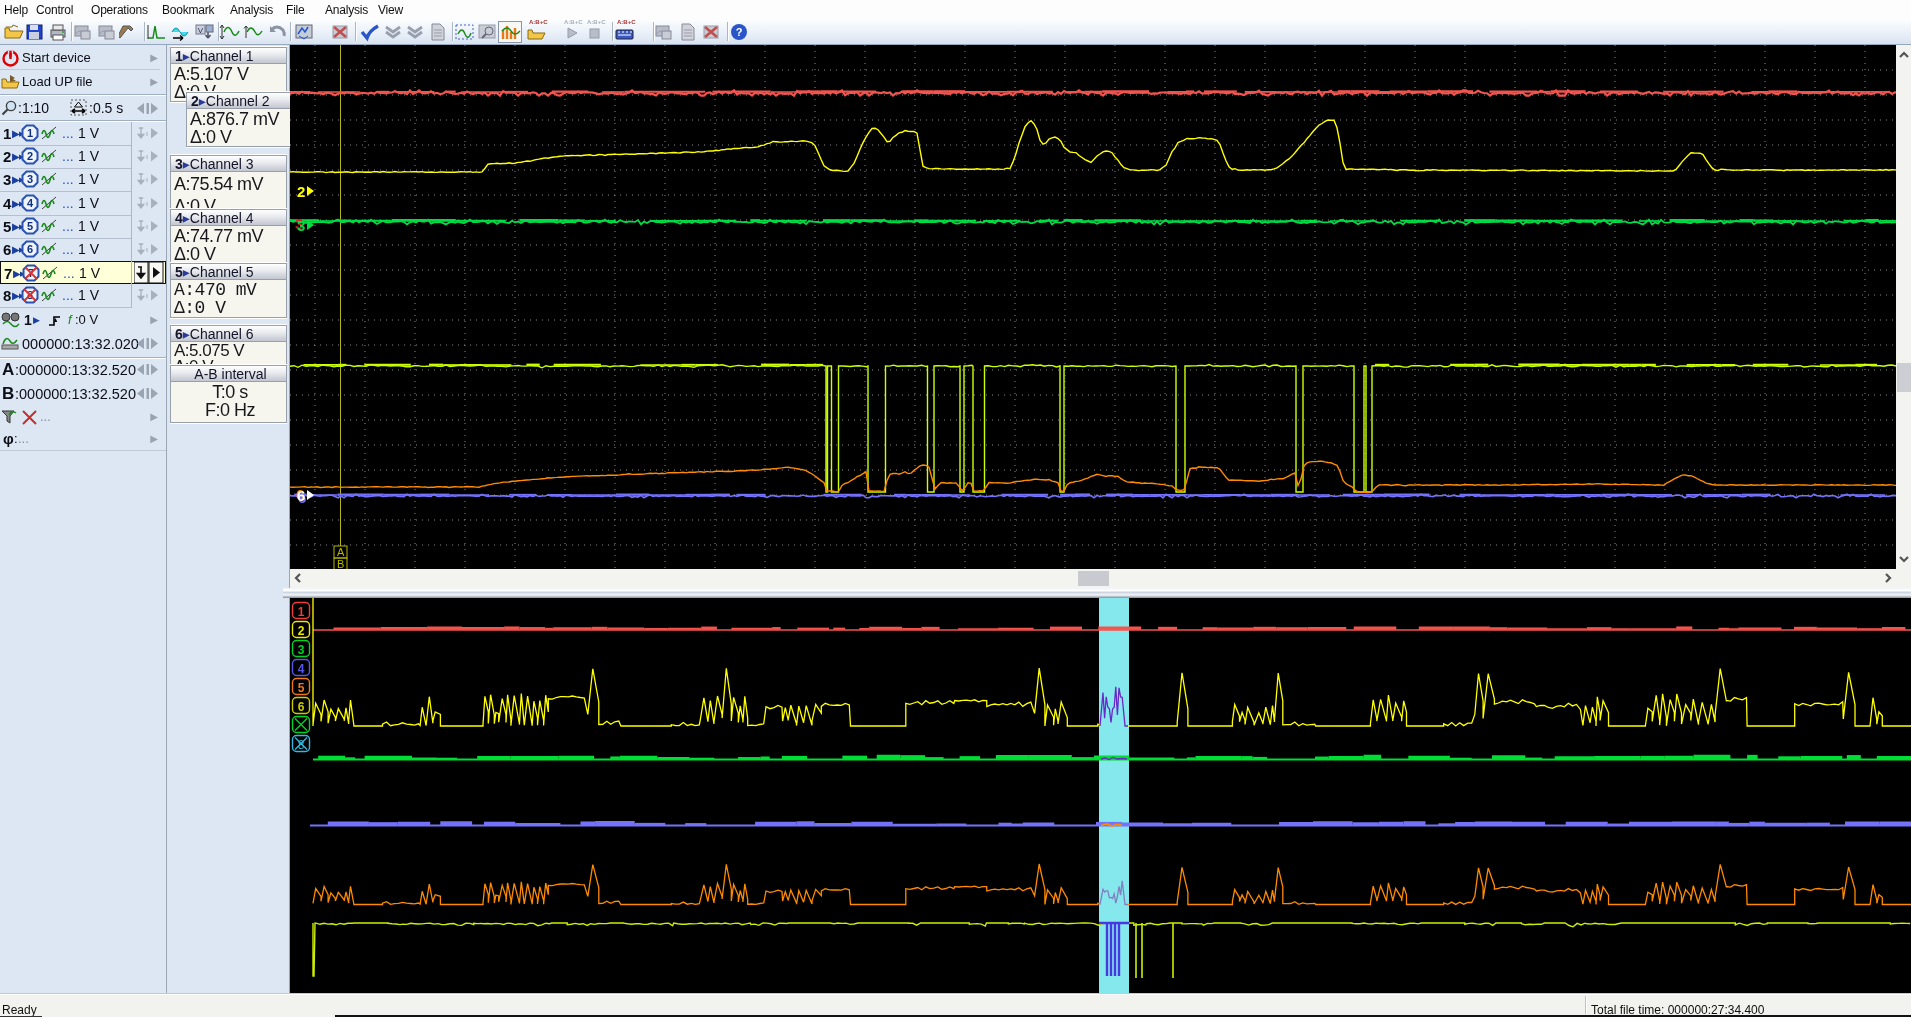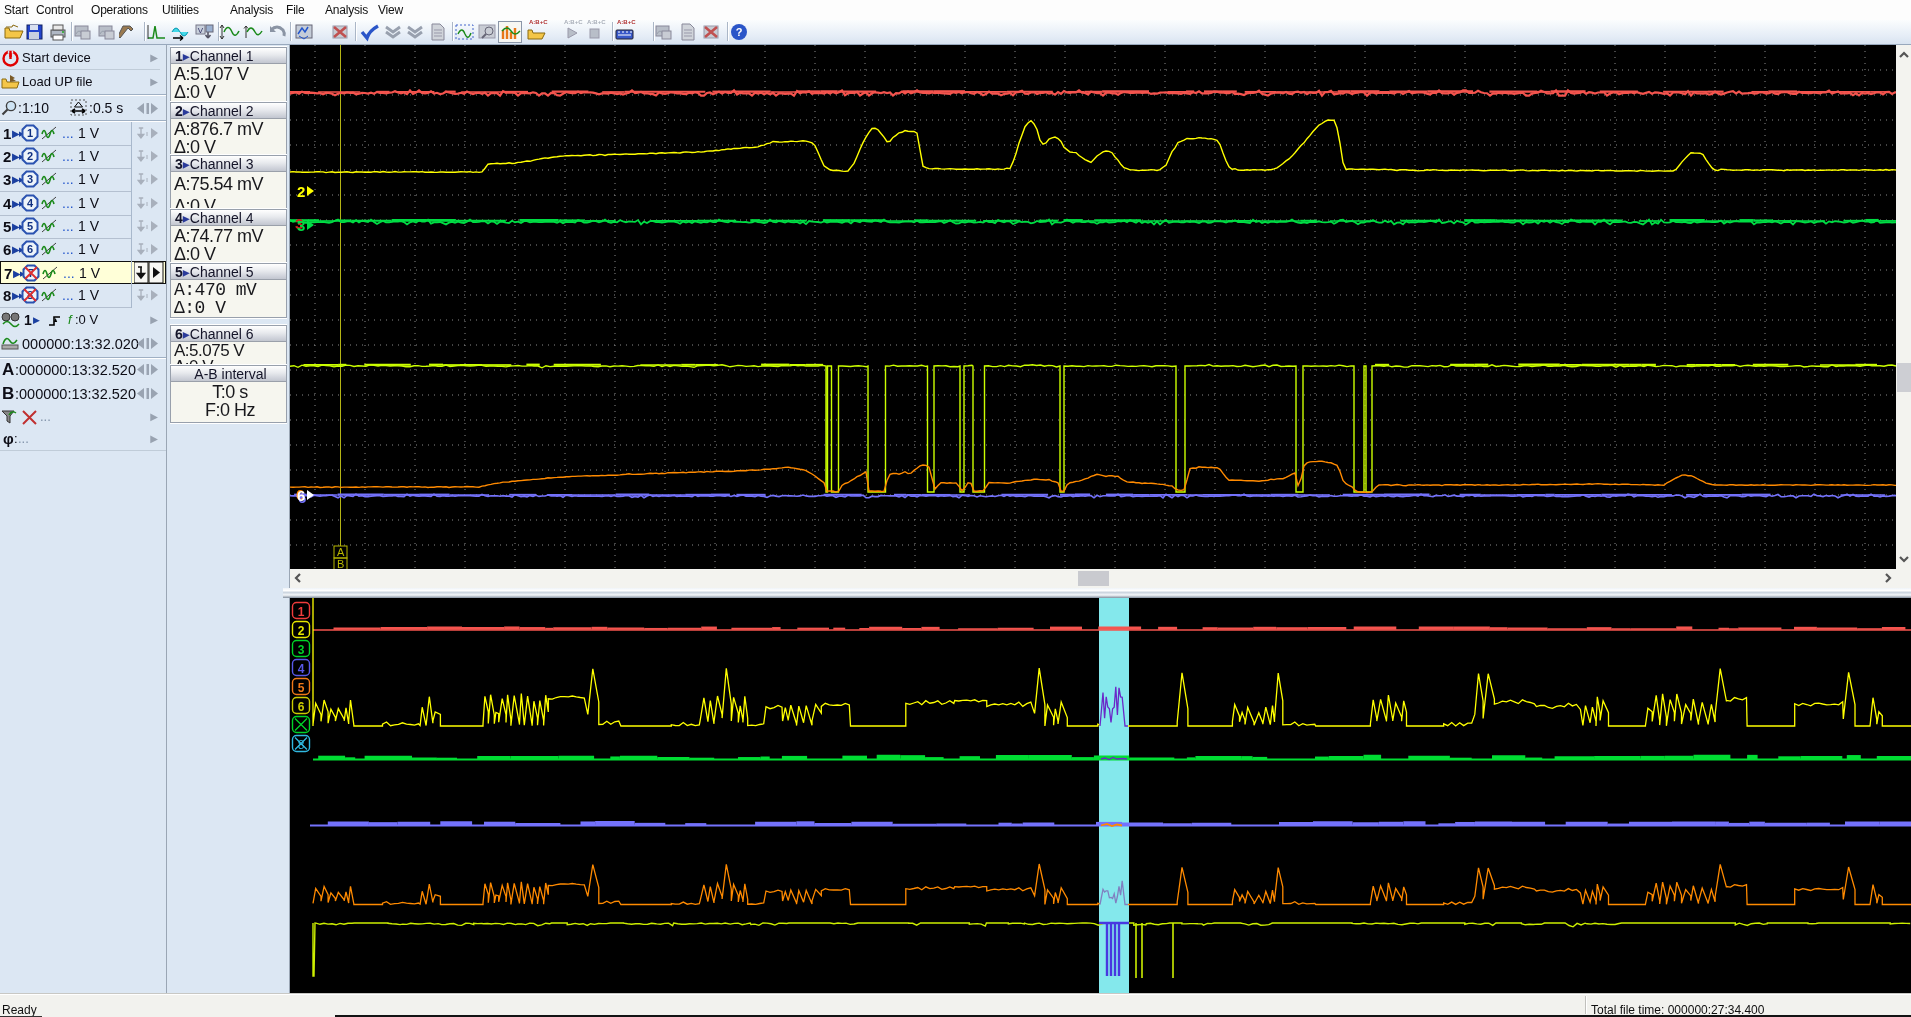--- a/index.html
+++ b/index.html
@@ -19,24 +19,24 @@
 #vscroll { left:1896px; top:45px; width:15px; height:524px; background:#f3f3ef; }
 #hscroll { left:290px; top:569px; width:1606px; height:19px; background:#f3f3ef; }
 #corner { left:1896px; top:569px; width:15px; height:19px; background:#f3f3ef; }
 #splitter { left:283px; top:588px; width:1628px; height:10px; background:linear-gradient(#eef3f8,#ffffff 25%,#cdd6e0 45%,#f4f7fa 70%,#8d98a6 97%); }
 #botchart { left:290px; top:598px; width:1621px; height:395px; background:#000; }
 #statusbar { left:0; top:993px; width:1911px; height:24px; background:#f2f2ee; border-top:1px solid #c8c8c4; }
 .chev { stroke:#555; stroke-width:2.2; fill:none; }
 </style></head><body>
 
 <div id="menubar" class="abs">
- <span style="left:4px">Start</span>
+ <span style="left:4px">Help</span>
     <span style="left:36px">Control</span>
  <span style="left:91px">Operations</span>
-    <span style="left:162px">Utilities</span>
+    <span style="left:162px">Bookmark</span>
  <span style="left:230px">Analysis</span>
     <span style="left:286px">File</span>
  <span style="left:325px">Analysis</span>
     <span style="left:378px">View</span>
 </div>
 
 <div id="toolbar" class="abs">
     <div class="tbtn" style="left:2px;">
       <svg width="22" height="20" style="position:absolute;left:1px;top:1px">
         <path d="M2 6 L2 16 L17 16 L20 9 L7 9 L6 6 Z" fill="#f4c648" stroke="#8a6a10"></path>
@@ -508,21 +508,21 @@
     </div>
 <div class="abs" style="left:0;top:405px;width:166px;height:1px;background:#c0ccd8"></div>
 <div class="abs" style="left:131px;top:77px;width:1px;height:186px;background:#a8b8cc"></div>
   </div>
 
 <div id="infopanel" class="abs">
     <div class="blk" style="top:2px;">
 <div class="bhd"><b>1</b><span style="color:#2a3a9a">▸</span>Channel 1</div>
 <div class="bbody" style="height:37px;line-height:18px;">A:5.107 V<br>Δ:0 V</div>
     </div>
-<div class="blk" style="top:57px;">
+<div class="blk" style="top:47px;margin-left:16px;">
 <div class="bhd"><b>2</b><span style="color:#2a3a9a">▸</span>Channel 2</div>
 <div class="bbody" style="height:37px;line-height:18px;">A:876.7 mV<br>Δ:0 V</div>
     </div>
 <div class="blk" style="top:110px;">
 <div class="bhd"><b>3</b><span style="color:#2a3a9a">▸</span>Channel 3</div>
 <div class="bbody" style="height:37px;line-height:22px;">A:75.54 mV<br>Δ:0 V</div>
     </div>
 <div class="blk" style="top:164px;">
 <div class="bhd"><b>4</b><span style="color:#2a3a9a">▸</span>Channel 4</div>
 <div class="bbody" style="height:37px;line-height:18px;">A:74.77 mV<br>Δ:0 V</div>

